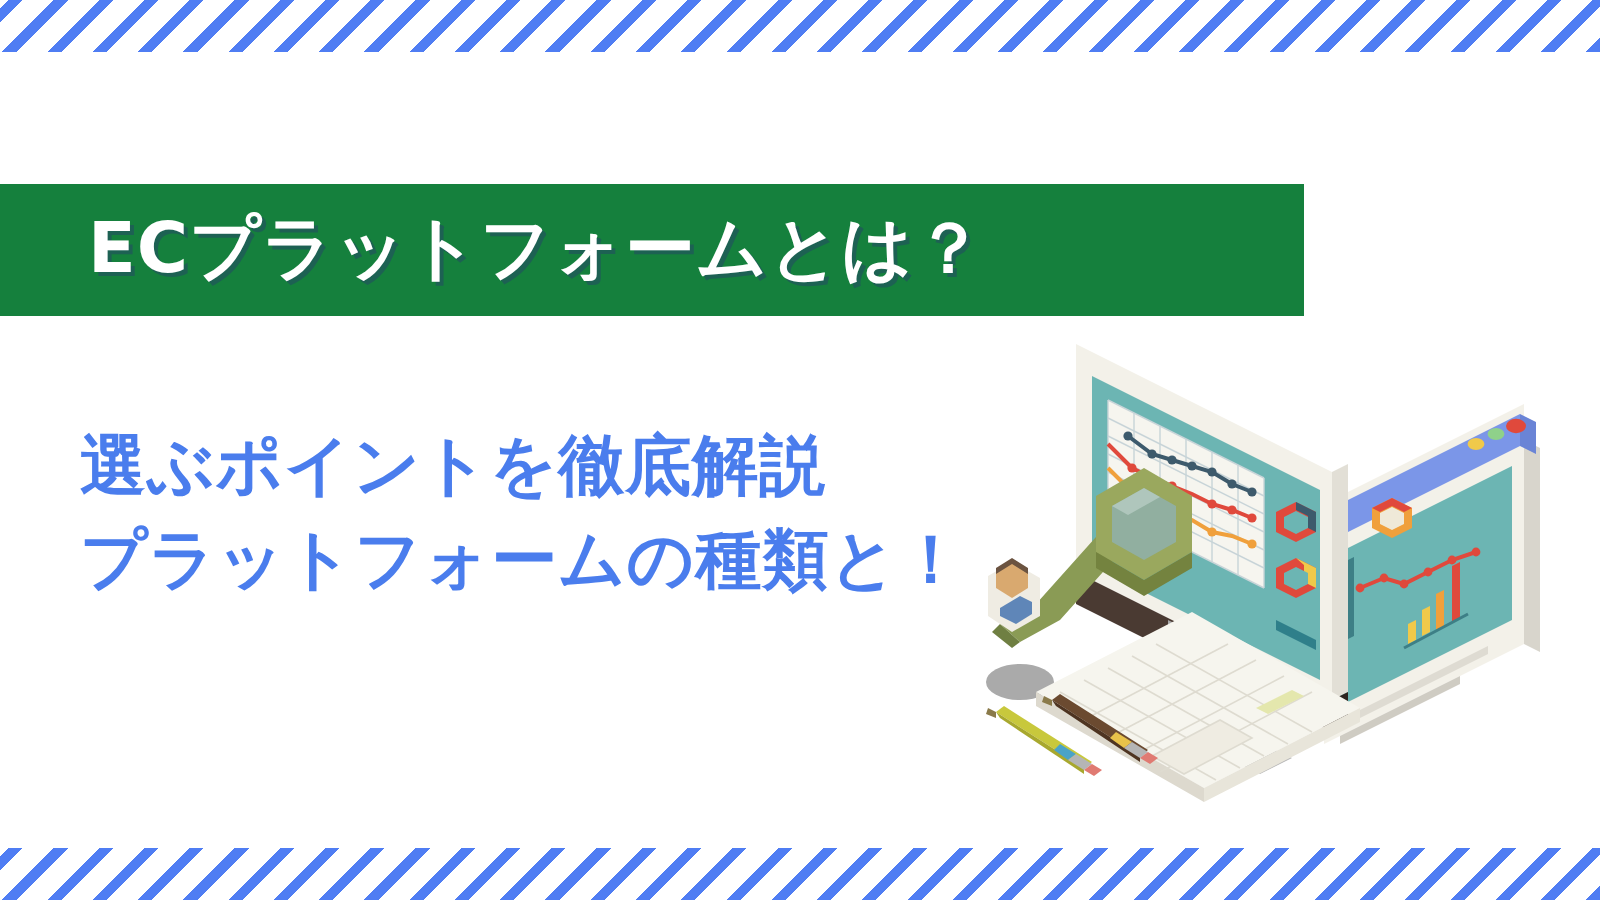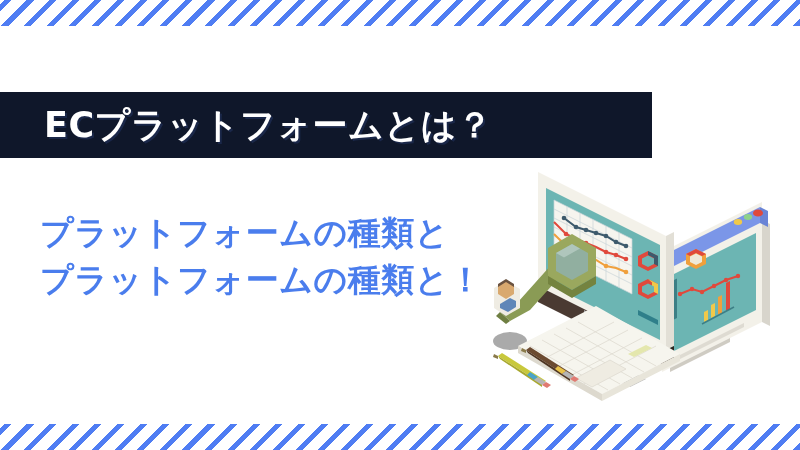--- a/index.html
+++ b/index.html
@@ -32,21 +32,21 @@
   #stripes-top  { top: 0px;   height: 26px; }
   #stripes-bot  { top: 424px; height: 26px; }
 
   
   #title-banner {
     position: absolute;
     left: 0px;
     top: 92px;
     width: 652px;
     height: 66px;
-    background: #0f172a;
+    background: #15803d;
     display: flex;
     align-items: center;
     text-align: center;
   }
   #title-text {
     margin-left: 44px;
     color: #ffffff;
     font-size: 35px;
     font-weight: bold;
     letter-spacing: 0.5px;
@@ -83,21 +83,21 @@
 
 <div id="page">
 
   <div id="stripes-top" class="stripe-band"></div>
 
   <div id="title-banner">
     <div id="title-text">ECプラットフォームとは？</div>
   </div>
 
   <div id="subtitle">
-    <span class="line">プラットフォームの種類と</span>
+    <span class="line">選ぶポイントを徹底解説</span>
     <span class="line">プラットフォームの種類と！</span>
   </div>
 
   <div id="illustration">
     <svg width="320" height="265" viewBox="0 0 320 265" xmlns="http://www.w3.org/2000/svg">
 
       <g>
 
         <polygon points="282,60 290,64 290,166 282,162" fill="#d8d5cc"></polygon>
 

